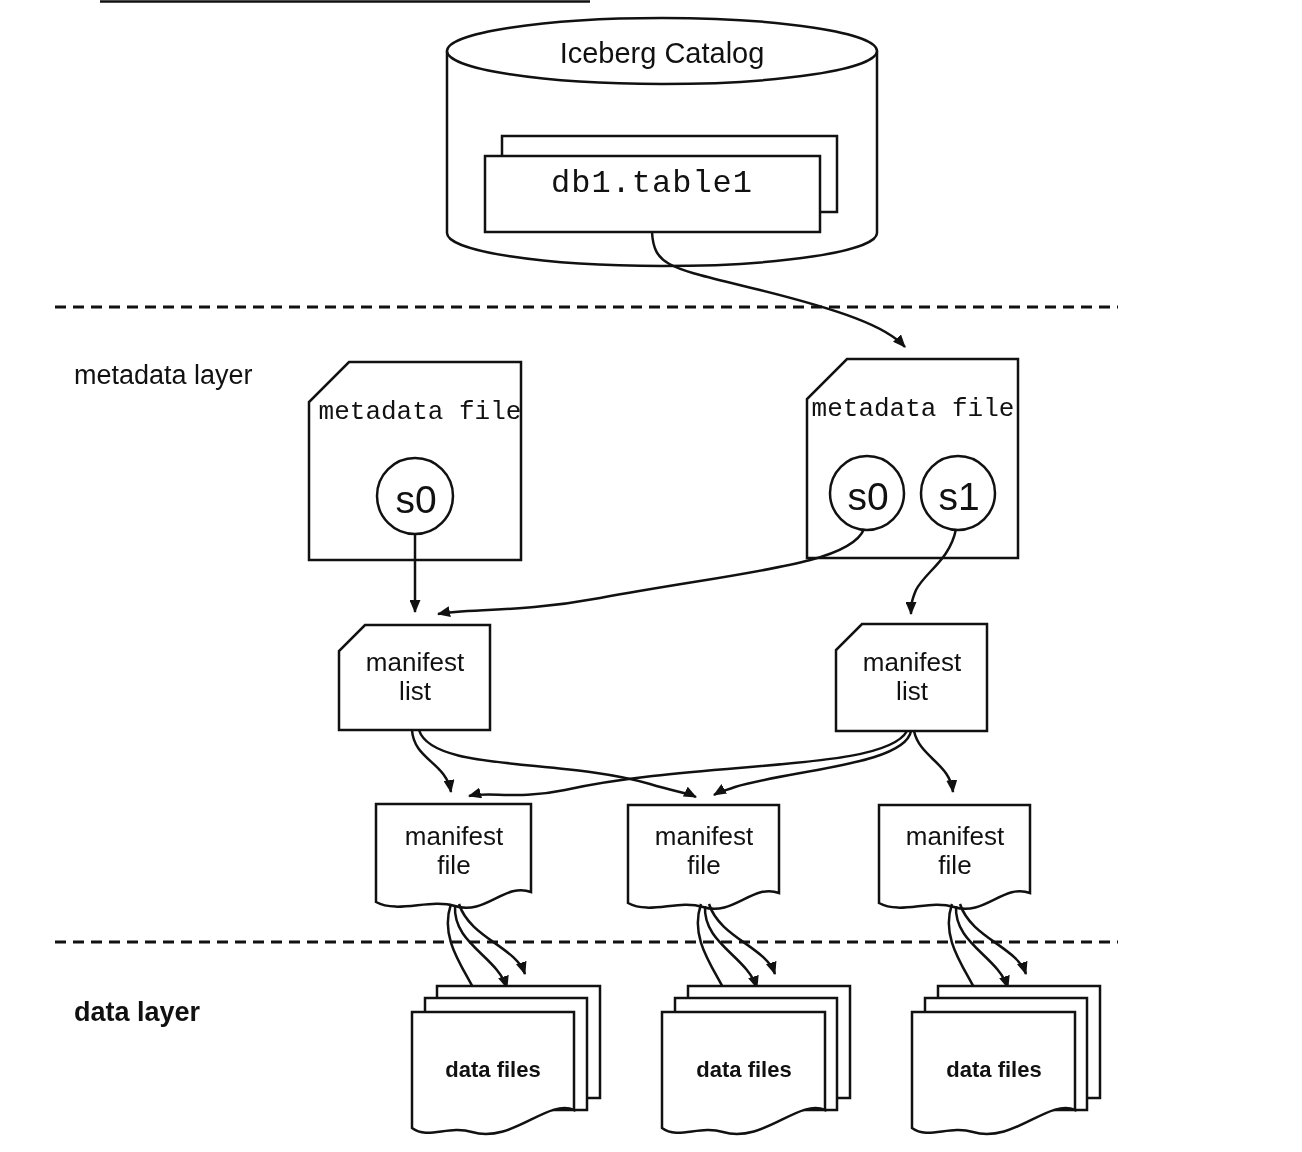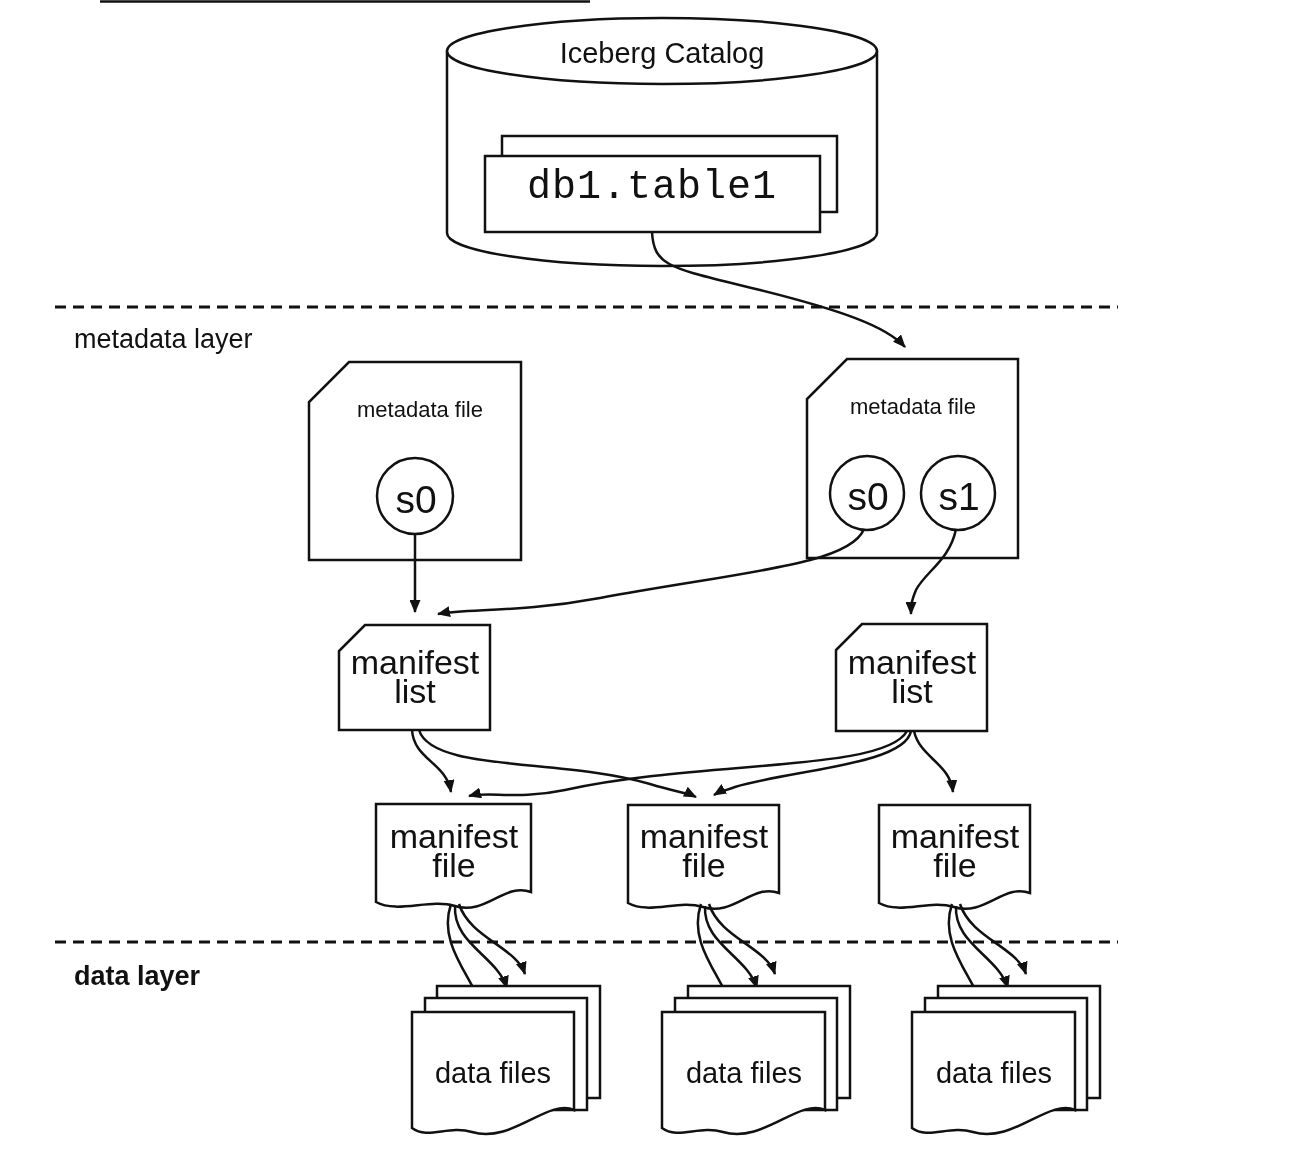--- a/index.html
+++ b/index.html
@@ -17,29 +17,29 @@
     transform:translateX(-50%);
     text-align:center;
     white-space:nowrap;
     color:#111111;
     line-height:1.1;
   }
   .lbl.leftAlign{transform:none;text-align:left;}
   .title{font-size:29px;}
   .mono{
     font-family:"Liberation Mono","DejaVu Sans Mono",monospace;
-    font-size:40px;
+    font-size:32px;
     letter-spacing:1px;
   }
   .pointer-line{font-size:27px;}
-  .layerlbl{font-size:27px;}
-  .boxlbl{font-size:22px;}
+  .layerlbl{font-size:27px;margin-top:36px;}
+  .boxlbl{font-size:26px;font-family:Liberation Mono, monospace;}
   .snap{font-size:39px;}
-  .twoLine{font-size:34px;line-height:29px;}
-  .datafiles{font-size:29px;}
+  .twoLine{font-size:26px;line-height:29px;}
+  .datafiles{font-size:22px;font-weight:bold;}
 </style>
 </head>
 <body>
 
 <div id="stage">
 
   <svg id="wires" viewBox="0 0 1302 1152">
     <defs>
       <marker id="ah" markerUnits="userSpaceOnUse" markerWidth="14" markerHeight="11" refX="12" refY="5.5" orient="auto">
         <path d="M0,0 L13,5.5 L0,11 Z" fill="#111111"></path>

